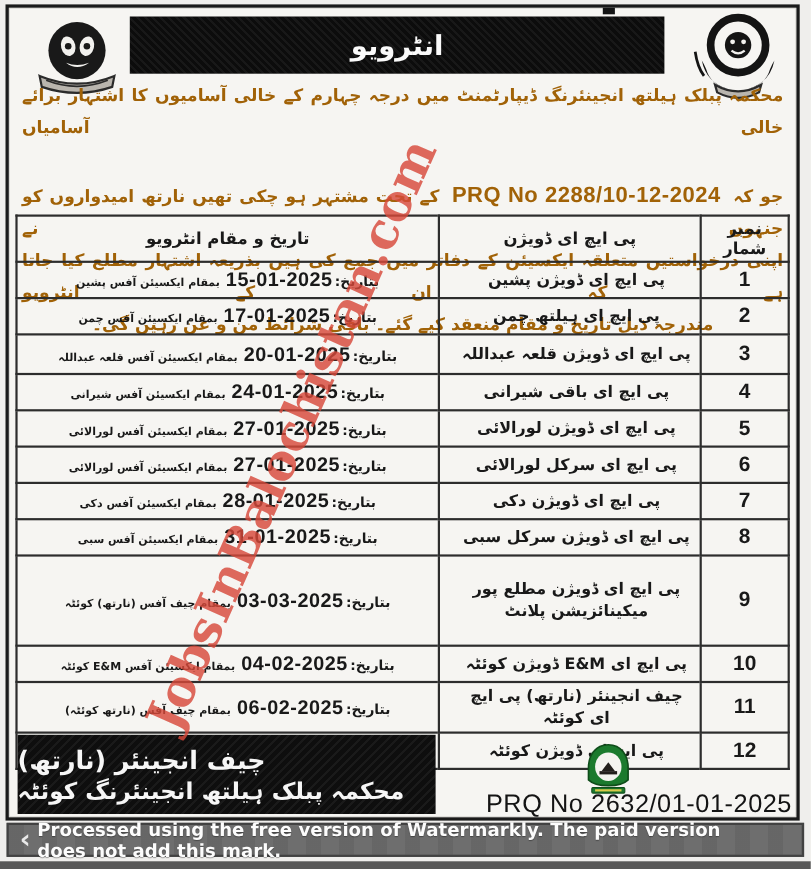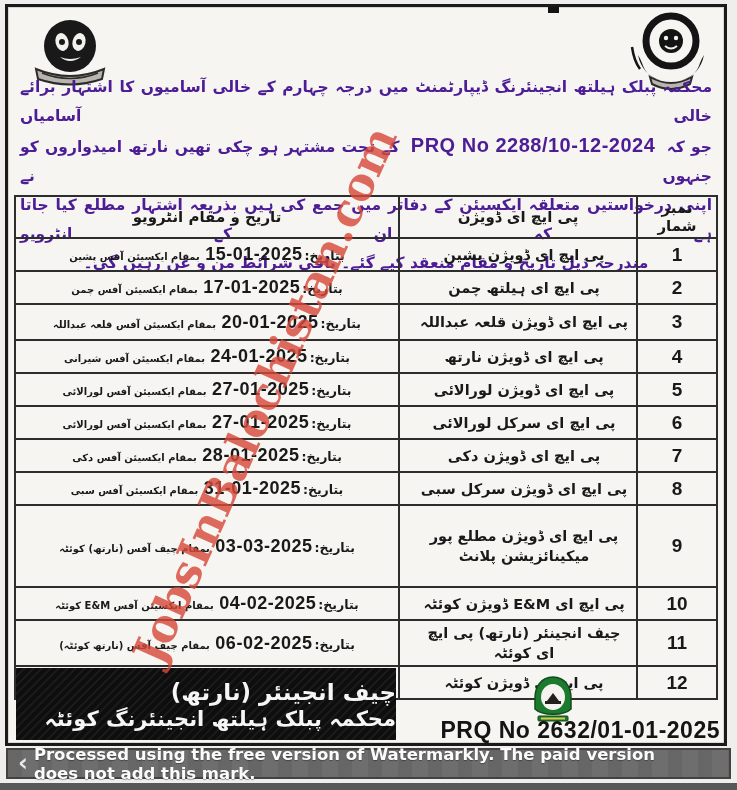--- a/index.html
+++ b/index.html
@@ -21,28 +21,29 @@
   .emblem-right{position:absolute;right:14px;top:4px;width:80px;height:88px;}
   .title-bar{
     position:absolute;left:110px;top:8px;width:486px;height:52px;
     background:#0c0c0c;color:#fbfbfb;display:flex;align-items:center;justify-content:center;
     font-size:25px;font-weight:700;letter-spacing:1px;
     background-image:repeating-linear-gradient(45deg,rgba(255,255,255,.05) 0 2px,transparent 2px 5px);
   }
   
   .intro{
     position:absolute;left:8px;right:8px;top:66px;direction:rtl;
-    color:#4c1d95;font-weight:700;
+    color:#a16207;font-weight:700;
   }
   .intro .l{font-size:15.5px;line-height:29px;text-align:justify;text-align-last:justify;padding:0 4px;}
   .intro .l.center{text-align:center;text-align-last:center;}
   .prq-inline{
     direction:ltr;unicode-bidi:isolate;display:inline-block;
     font-size:20px;font-weight:800;letter-spacing:.5px;padding:0 5px;
     font-family:"Liberation Sans",sans-serif;
+    margin-top:33px;
   }
   
   .table-wrap{position:absolute;left:6px;right:6px;top:188px;}
   table{width:100%;border-collapse:collapse;direction:rtl;table-layout:fixed;}
   th,td{border:2px solid #2d2d2d;padding:2px 4px;vertical-align:middle;text-align:center;color:#191919;}
   th{height:32px;font-size:15px;font-weight:800;margin-top:45px;}
   tbody tr{height:33px;}
   tbody tr:nth-child(3){height:36px;}
   tbody tr:nth-child(9){height:82px;}
   td.serial{font-family:"Liberation Sans",sans-serif;font-size:19px;font-weight:800;}
@@ -50,29 +51,29 @@
   td.dateplace{font-size:13.5px;font-weight:700;}
   td.dateplace .lbl{font-size:12.5px;}
   td.dateplace .date{
     direction:ltr;unicode-bidi:isolate;display:inline-block;
     font-family:"Liberation Sans",sans-serif;font-size:18px;font-weight:800;letter-spacing:.5px;padding:0 2px;
   }
   td.dateplace .place{font-size:10px;}
   
   .sig-box{
     position:absolute;left:8px;bottom:3px;width:380px;height:72px;background:#0e0e0e;color:#f6f6f6;
-    display:flex;flex-direction:column;align-items:flex-start;justify-content:center;direction:rtl;
+    display:flex;flex-direction:column;align-items:flex-end;justify-content:center;direction:rtl;
     background-image:repeating-linear-gradient(-45deg,rgba(255,255,255,.05) 0 2px,transparent 2px 6px);
   }
   .sig-box .t1{font-size:23px;font-weight:800;line-height:30px;}
   .sig-box .t2{font-size:21px;font-weight:700;line-height:24px;}
   .green-logo{position:absolute;right:148px;bottom:20px;width:46px;height:48px;}
   .prq-footer{
     position:absolute;right:4px;bottom:-1px;
-    font-family:"Liberation Sans",sans-serif;font-size:23px;font-weight:700;color:#141414;letter-spacing:.5px;
+    font-family:"Liberation Sans",sans-serif;font-size:23px;font-weight:400;color:#141414;letter-spacing:.5px;
   }
   
   .watermark{
     position:absolute;left:265px;top:395px;z-index:6;
     transform:translate(-50%,-50%) rotate(-66deg);
     font-family:"DejaVu Serif",serif;font-size:45px;font-weight:700;white-space:nowrap;
     pointer-events:none;
   }
   
   .wm-bar{
@@ -99,20 +100,23 @@
       <ellipse cx="38" cy="25" rx="6.5" ry="9" fill="#f2f1ee" transform="rotate(-14 38 25)"></ellipse>
       <ellipse cx="55" cy="25" rx="6.5" ry="9" fill="#f2f1ee" transform="rotate(14 55 25)"></ellipse>
       <circle cx="38" cy="25" r="3" fill="#191919"></circle>
       <circle cx="55" cy="25" r="3" fill="#191919"></circle>
       <path d="M36,40 Q46,48 57,40 Q46,44 36,40 Z" fill="#f2f1ee"></path>
       <path d="M12,52 Q46,66 80,52 L78,62 Q46,73 14,62 Z" fill="#b9b5ae" stroke="#2b2b2b" stroke-width="2"></path>
       <path d="M18,56 Q46,67 74,56" fill="none" stroke="#2b2b2b" stroke-width="1.5"></path>
     </svg>
   </div>
 
+  <div class="title-bar">
+    <span>انٹرویو</span>
+  </div>
 
   <div class="emblem-right">
     <svg width="80" height="88" viewBox="0 0 80 88">
       <circle cx="41" cy="30" r="25" fill="none" stroke="#141414" stroke-width="7"></circle>
       <circle cx="41" cy="30" r="12" fill="#141414"></circle>
       <circle cx="36" cy="27" r="2.2" fill="#f2f1ee"></circle>
       <circle cx="46" cy="27" r="2.2" fill="#f2f1ee"></circle>
       <path d="M35,35 Q41,40 47,35" stroke="#f2f1ee" stroke-width="2" fill="none"></path>
       <path d="M8,44 Q12,64 32,70 Q16,66 12,52 Q10,47 8,44 Z" fill="#141414"></path>
       <path d="M74,44 Q70,64 50,70 Q66,66 70,52 Q72,47 74,44 Z" fill="#141414"></path>
@@ -157,21 +161,21 @@
             <td class="division">پی ایچ ای ہیلتھ چمن</td>
             <td class="dateplace"><span class="lbl">بتاریخ:</span><span class="date">17-01-2025</span><span class="place"> بمقام ایکسیئن آفس چمن</span></td>
           </tr>
           <tr>
             <td class="serial">3</td>
             <td class="division">پی ایچ ای ڈویژن قلعہ عبداللہ</td>
             <td class="dateplace"><span class="lbl">بتاریخ:</span><span class="date">20-01-2025</span><span class="place"> بمقام ایکسیئن آفس قلعہ عبداللہ</span></td>
           </tr>
           <tr>
             <td class="serial">4</td>
-            <td class="division">پی ایچ ای ڈویژن نارتھ</td>
+            <td class="division">پی ایچ ای باقی شیرانی</td>
             <td class="dateplace"><span class="lbl">بتاریخ:</span><span class="date">24-01-2025</span><span class="place"> بمقام ایکسیئن آفس شیرانی</span></td>
           </tr>
           <tr>
             <td class="serial">5</td>
             <td class="division">پی ایچ ای ڈویژن لورالائی</td>
             <td class="dateplace"><span class="lbl">بتاریخ:</span><span class="date">27-01-2025</span><span class="place"> بمقام ایکسیئن آفس لورالائی</span></td>
           </tr>
           <tr>
             <td class="serial">6</td>
             <td class="division">پی ایچ ای سرکل لورالائی</td>

